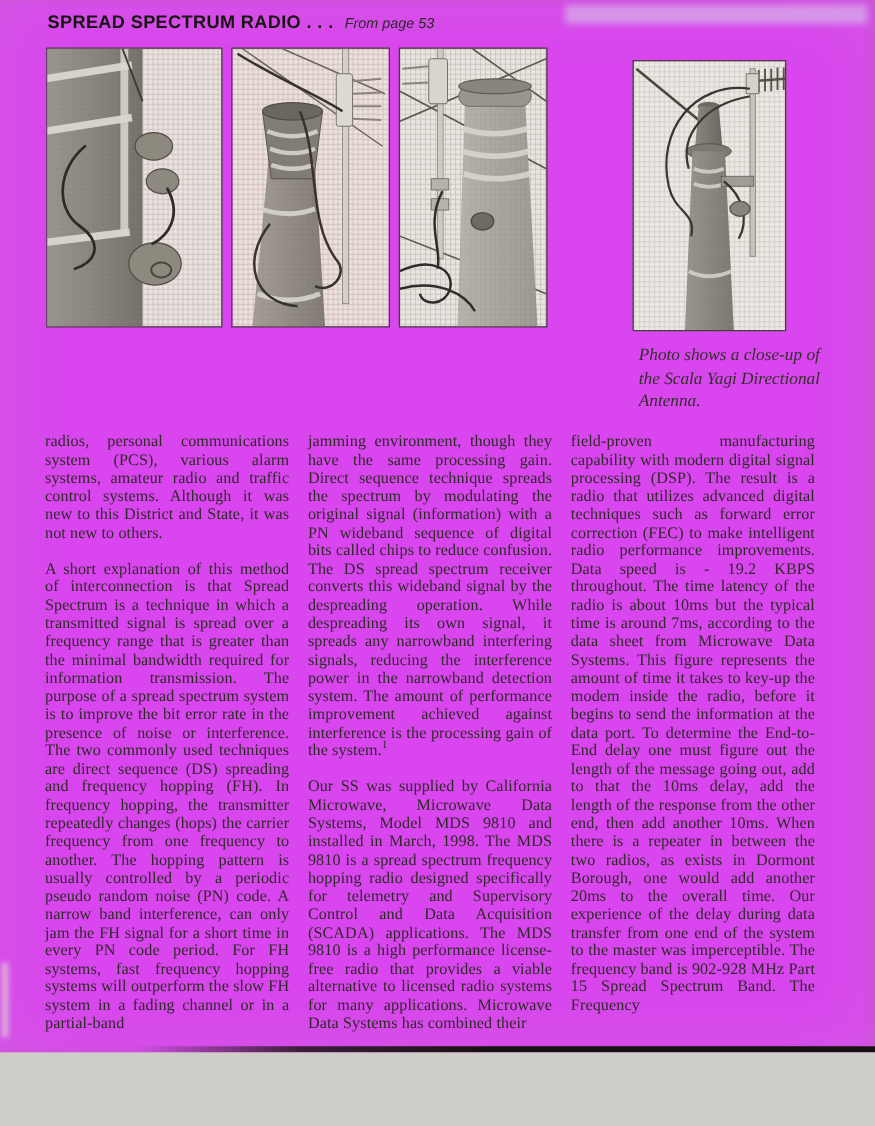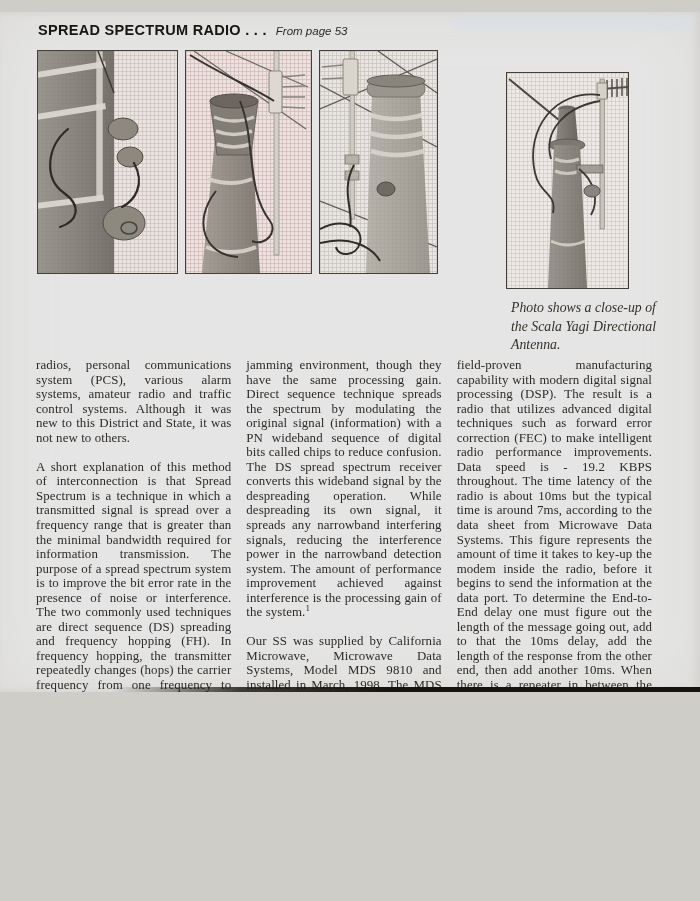--- a/index.html
+++ b/index.html
@@ -1,18 +1,18 @@
 <!DOCTYPE html>
 <html><head>
 <meta charset="utf-8">
 <style>
   html,body{margin:0;padding:0;background:#cfcdc8;}
   .page{
-    position:relative;width:700px;height:680px;margin:12px auto;
-    background:#e5e5e5;overflow:hidden;
+    position:relative;width:700px;height:842px;margin:0 auto;
+    background:#d946ef;overflow:hidden;
     box-shadow:inset 0 0 60px rgba(185,175,160,0.18), inset -4px 0 8px rgba(120,115,105,0.12);
     font-family:"Liberation Serif","DejaVu Serif",serif;color:#2e2b27;
   }
   
   .hdr{position:absolute;top:9px;left:38px;white-space:nowrap;}
   .hdr .title{
     font-family:"Liberation Sans","DejaVu Sans",sans-serif;
     font-weight:bold;font-size:14.5px;letter-spacing:.3px;color:#171512;
   }
   .hdr .fromref{
@@ -25,21 +25,21 @@
   .ghost2{position:absolute;top:770px;left:1px;width:6px;height:60px;
     background:#e4dcd6;opacity:.6;filter:blur(2px);}
   
   .photo-strip{position:absolute;top:38px;left:37px;display:flex;gap:7px;align-items:flex-start;}
   figure{margin:0;padding:0;}
   .ph svg, .closeup svg{display:block;border:1px solid #43403a;}
   .group-caption{
     position:absolute;top:263px;left:37px;width:412px;margin:0;
     font-style:italic;font-size:13.8px;line-height:18.5px;color:#33302a;
   }
-  .closeup{position:absolute;top:60px;left:506px;width:150px;}
+  .closeup{position:absolute;top:48px;left:506px;width:150px;}
   .closeup figcaption{
     margin-top:10px;padding-left:5px;
     font-style:italic;font-size:13.8px;line-height:18.5px;color:#33302a;
   }
   
   .cols{position:absolute;top:346px;left:36px;width:616px;height:512px;
     display:flex;gap:15px;overflow:hidden;}
   .col{flex:1;text-align:justify;}
   .col p{margin:0 0 14.5px 0;font-size:12.9px;line-height:14.55px;letter-spacing:.1px;}
   .fn{font-size:9px;line-height:0;}

